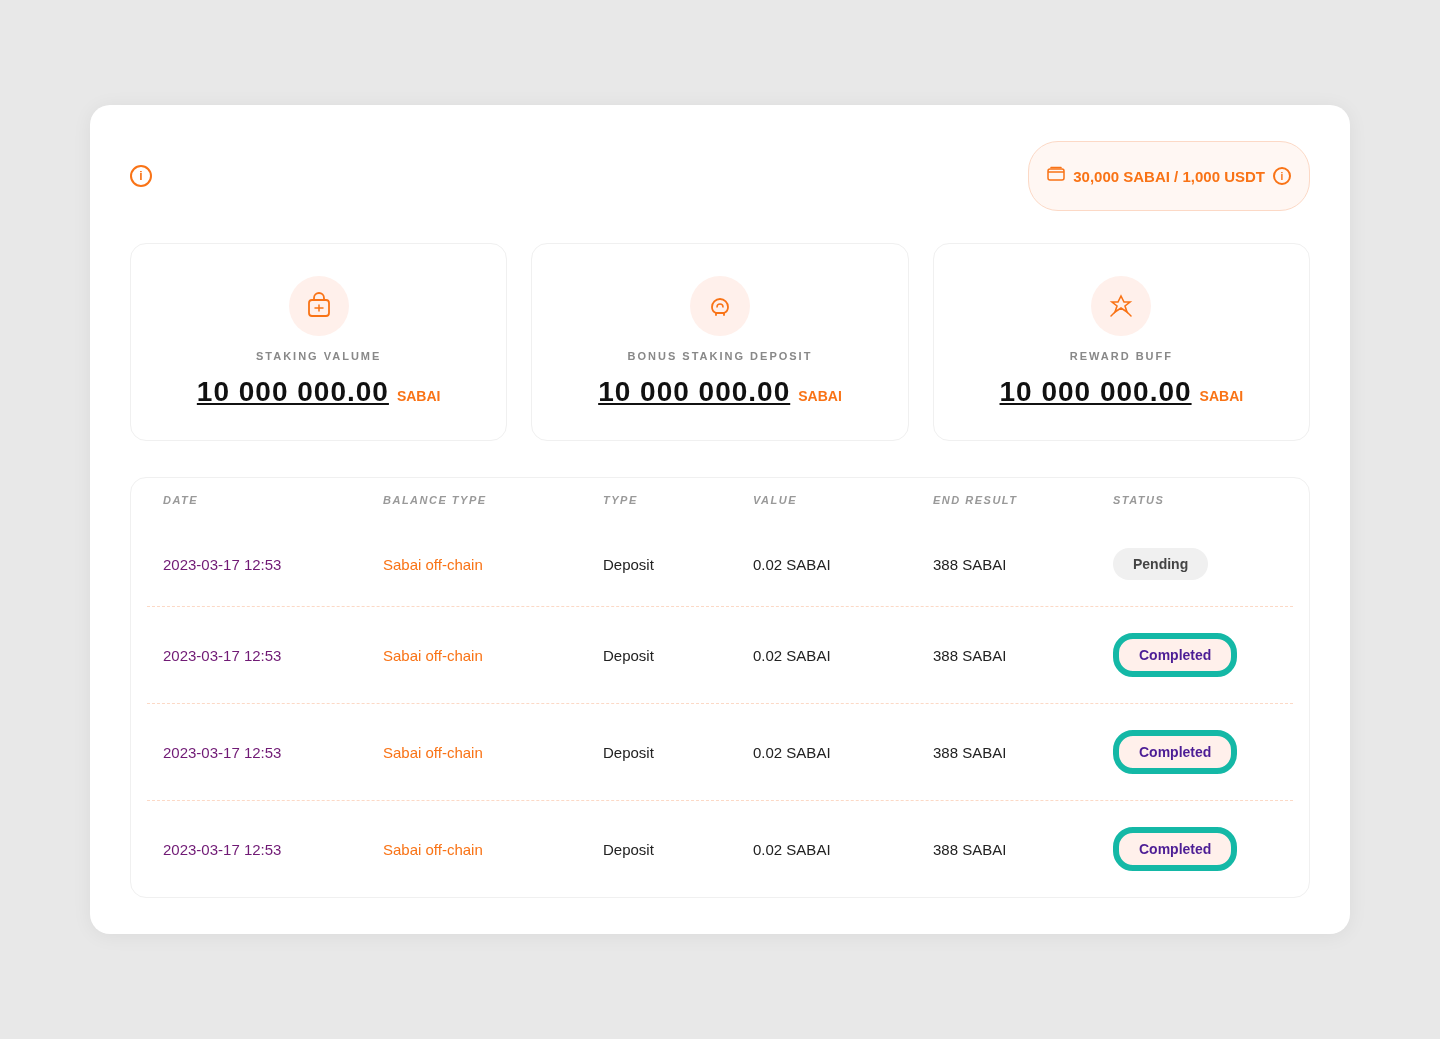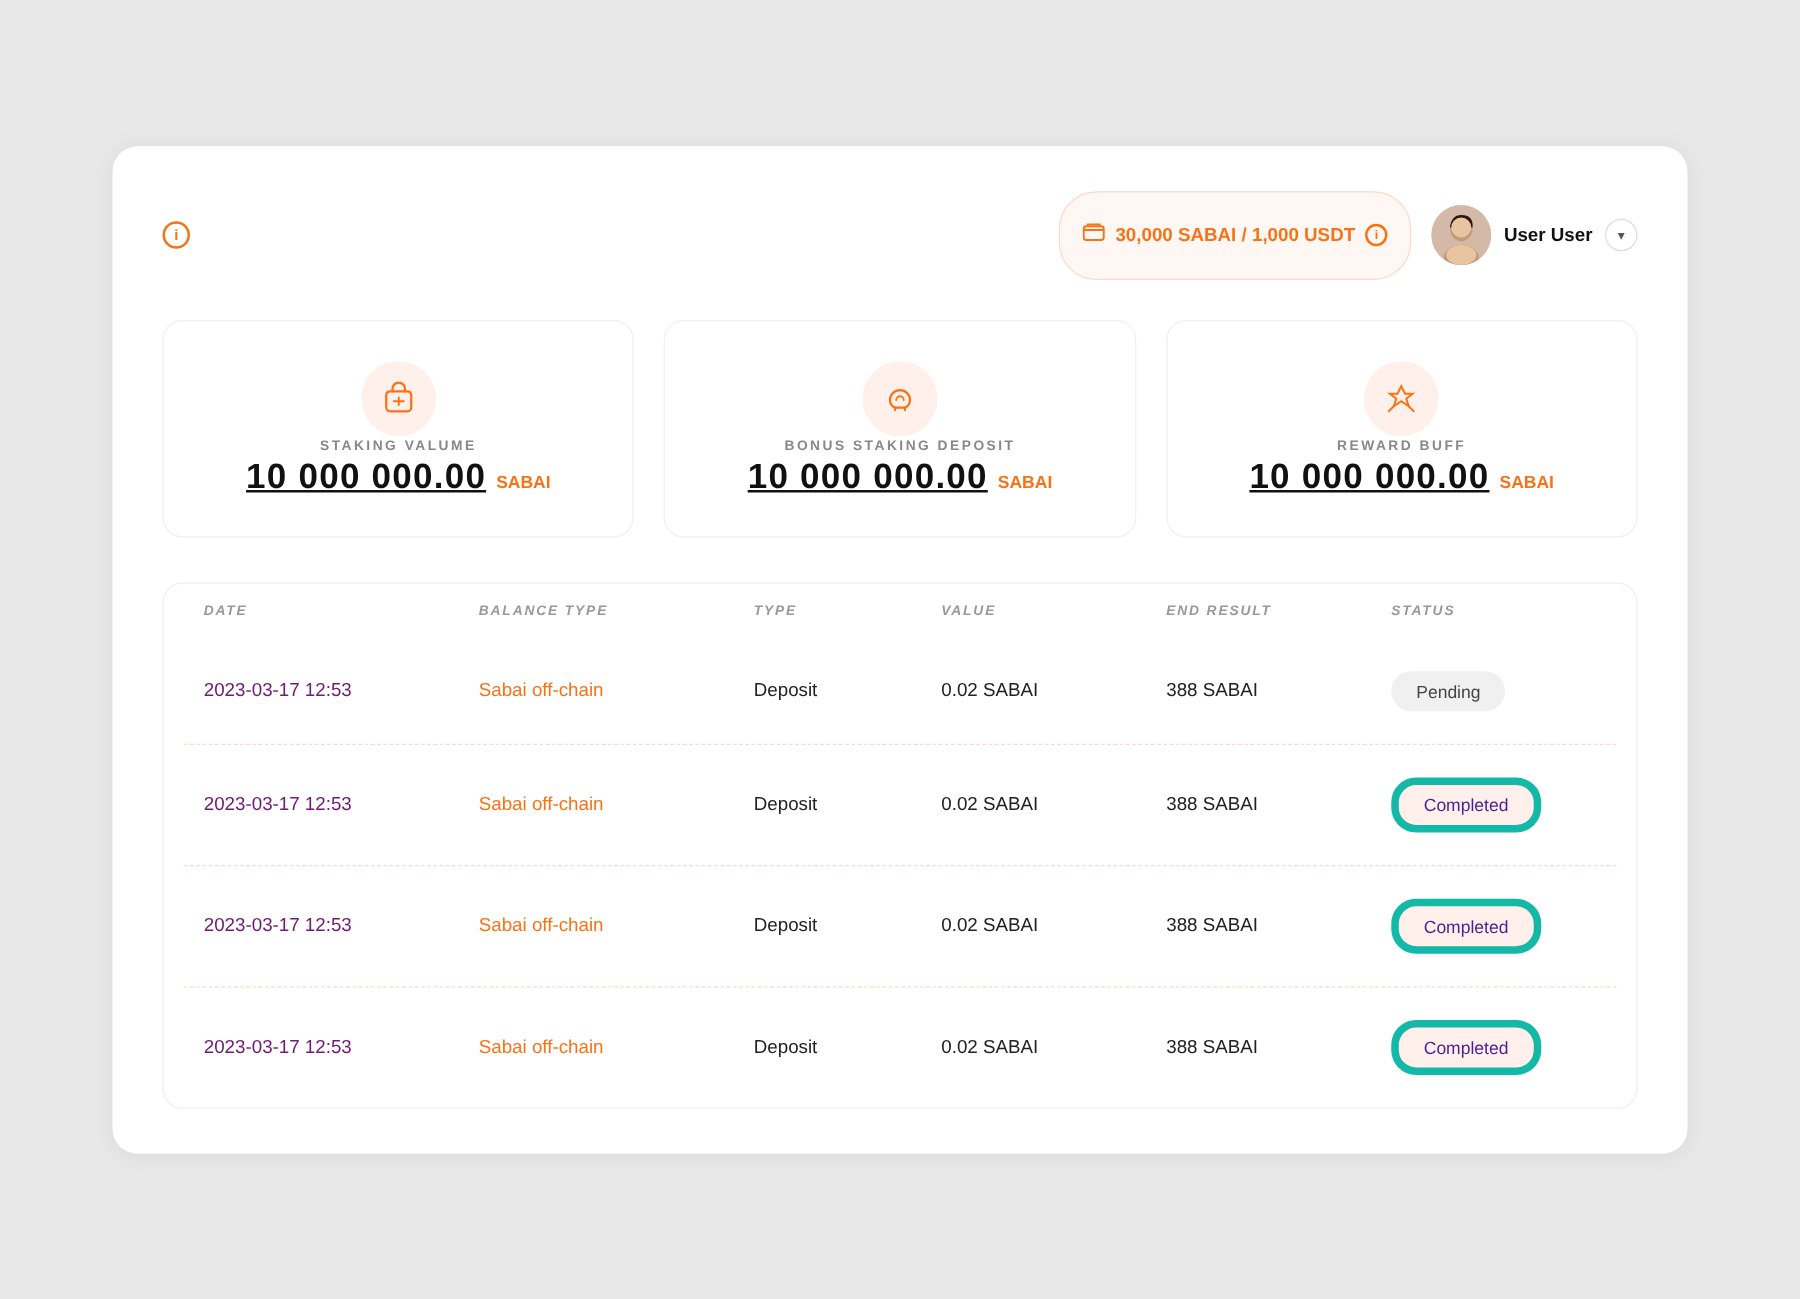--- a/index.html
+++ b/index.html
@@ -113,21 +113,21 @@
     }
     .stat-card {
       background: #fff;
       border: 1.5px solid #f0f0f0;
       border-radius: 16px;
       padding: 32px 28px;
       display: flex;
       flex-direction: column;
       align-items: center;
       text-align: center;
-      gap: 2px;
+      gap: 14px;
     }
     .stat-icon-wrap {
       width: 60px;
       height: 60px;
       border-radius: 50%;
       background: #fff0eb;
       display: flex;
       align-items: center;
       justify-content: center;
       font-size: 26px;
@@ -212,21 +212,21 @@
       font-size: 15px;
       color: #222;
     }
     .status-badge {
       display: inline-flex;
       align-items: center;
       justify-content: center;
       padding: 8px 20px;
       border-radius: 20px;
       font-size: 14px;
-      font-weight: 400;
+      font-weight: 700;
     }
     .status-pending {
       background: #f0f0f0;
       color: #444;
     }
     .status-completed {
       background: #fff0eb;
       color: #4c1d95;
       border: 6px solid #14b8a6;
     }
@@ -247,36 +247,20 @@
         <span class="badge-icon">
           <svg width="18" height="16" viewBox="0 0 18 16" fill="none" xmlns="http://www.w3.org/2000/svg">
             <rect x="1" y="3" width="16" height="11" rx="2" stroke="#f97316" stroke-width="1.5"></rect>
             <path d="M1 6h16" stroke="#f97316" stroke-width="1.5"></path>
             <path d="M4 1.5h10" stroke="#f97316" stroke-width="1.5" stroke-linecap="round"></path>
           </svg>
         </span>
         <span>30,000 SABAI / 1,000 USDT</span>
         <div class="info-icon" style="width:18px;height:18px;font-size:10px;">
           <span>i</span>
-        </div>
-      </div>
-      <div class="user-profile">
-        <div class="avatar">
-          <svg width="48" height="48" viewBox="0 0 48 48" xmlns="http://www.w3.org/2000/svg">
-            <circle cx="24" cy="24" r="24" fill="#d4b8a8"></circle>
-            <ellipse cx="24" cy="19" rx="9" ry="10" fill="#c49a7a"></ellipse>
-            <ellipse cx="24" cy="42" rx="14" ry="10" fill="#c49a7a"></ellipse>
-            <path d="M15 18 Q16 8 24 8 Q34 8 33 18" fill="#2a1a0a"></path>
-            <circle cx="24" cy="18" r="8" fill="#e8c4a0"></circle>
-            <ellipse cx="24" cy="40" rx="12" ry="8" fill="#e8c4a0"></ellipse>
-          </svg>
-        </div>
-        <span class="user-name">User User</span>
-        <div class="chevron-down">
-          <span>▾</span>
         </div>
       </div>
     </div>
   </div>
 
   <div class="stats-grid" id="stats-grid">
   <div class="stat-card">
     <div class="stat-icon-wrap">
       <svg width="28" height="28" viewBox="0 0 28 28" fill="none" xmlns="http://www.w3.org/2000/svg">
             <rect x="4" y="8" width="20" height="16" rx="3" stroke="#f97316" stroke-width="1.8"></rect>

